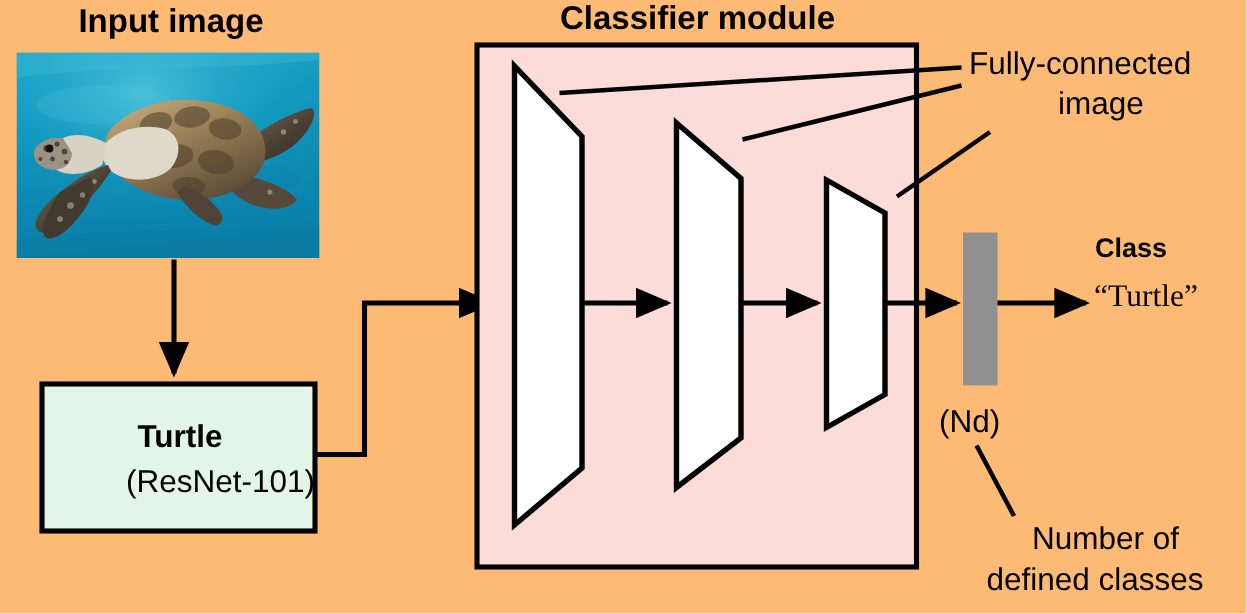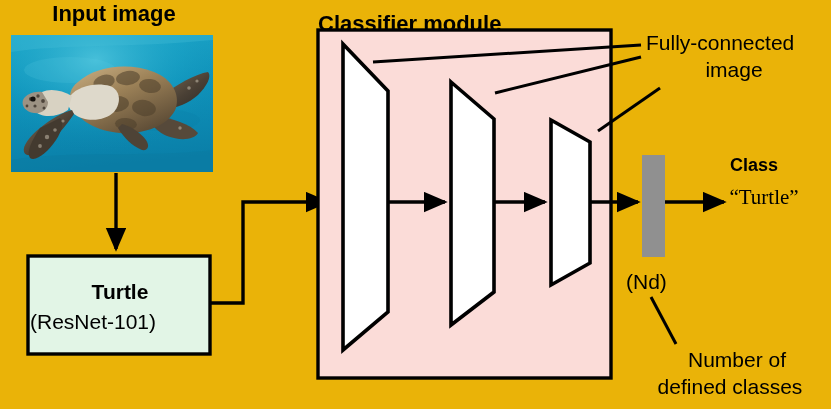--- a/index.html
+++ b/index.html
@@ -8,21 +8,21 @@
     background: #ffffff;
   }
   body {
     font-family: "Liberation Sans", sans-serif;
     -webkit-font-smoothing: antialiased;
   }
   #diagram-root {
     position: relative;
     width: 831px;
     height: 409px;
-    background: #eab308;
+    background: #fdba74;
     overflow: hidden;
   }
   #diagram-svg {
     position: absolute;
     left: 0;
     top: 0;
     width: 831px;
     height: 409px;
   }
   .lbl {
@@ -33,35 +33,35 @@
   }
   .lbl-bold { font-weight: bold; }
 
   #label-input-image {
     left: 0px; top: 2px;
     width: 228px;
     text-align: center;
     font-size: 22px;
   }
   #label-classifier-module {
-    left: 318px; top: 12px;
+    left: 318px; top: 0;
     width: 294px;
-    text-align: left;
+    text-align: center;
     font-size: 22px;
   }
   #label-encoder-title {
     left: 30px; top: 280px;
     width: 180px;
     text-align: center;
     font-size: 21px;
   }
   #label-encoder-subtitle {
     left: 30px; top: 310px;
     width: 180px;
-    text-align: left;
+    text-align: right;
     font-size: 21px;
   }
   #label-fully-connected {
     left: 646px; top: 31px;
     font-size: 21px;
   }
   #label-fully-connected-2 {
     left: 646px; top: 58px;
     width: 176px;
     text-align: center;

